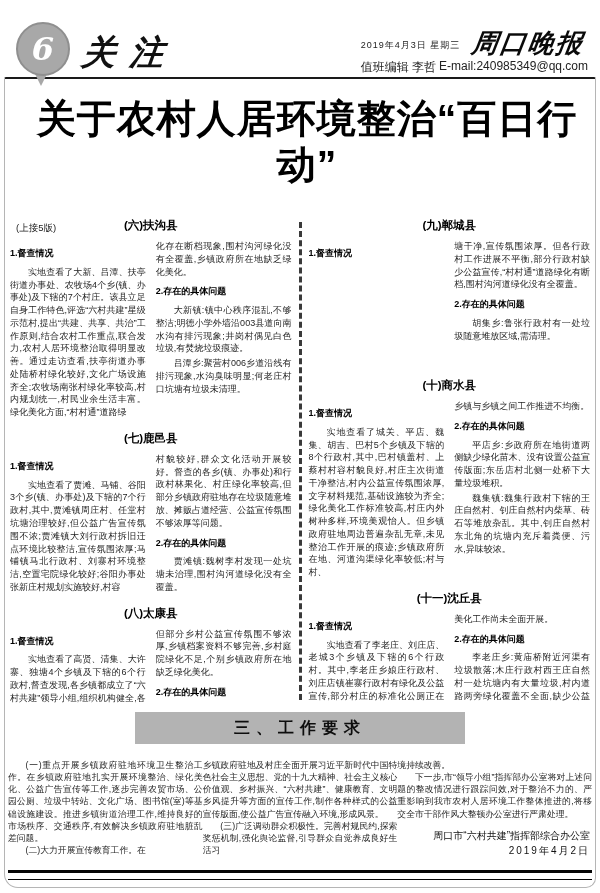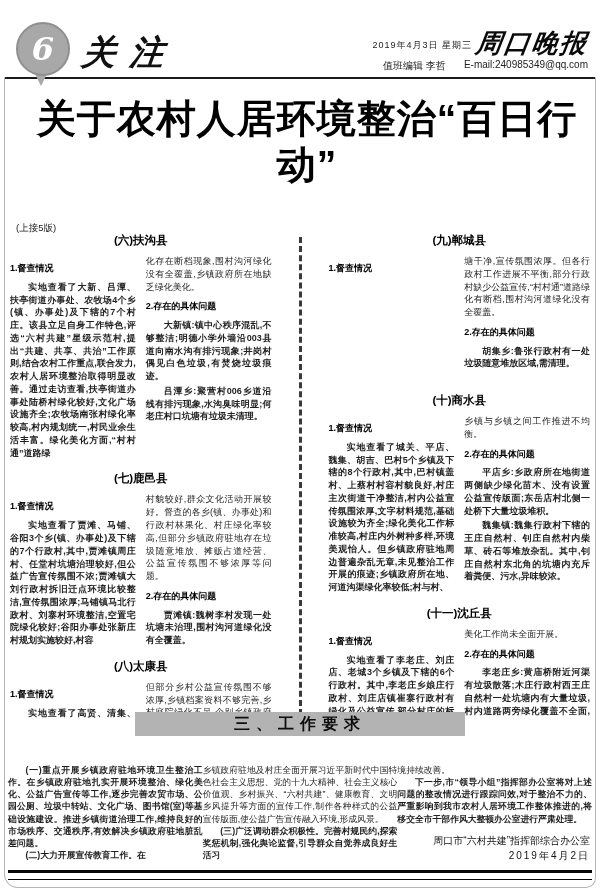--- a/index.html
+++ b/index.html
@@ -20,73 +20,73 @@
   .badge-tail{
     position:absolute;left:18px;top:48px;width:0;height:0;
     border-left:9px solid transparent;border-right:9px solid transparent;
     border-top:18px solid #a8a8a8;
   }
   .section-name{
     position:absolute;left:82px;top:30px;font-size:34px;font-weight:900;font-style:italic;
     letter-spacing:14px;color:#111;transform:skewX(-6deg);
   }
   .header-right{position:absolute;right:12px;top:30px;text-align:right;}
-  .header-top-row{display:flex;align-items:flex-end;justify-content:flex-start;gap:4px;}
+  .header-top-row{display:flex;align-items:flex-end;justify-content:flex-start;gap:12px;}
   .dateline{font-size:9px;color:#222;padding-bottom:4px;letter-spacing:1px;}
   .masthead{
     font-size:26px;font-weight:900;font-style:italic;color:#0a0a0a;letter-spacing:2px;
     transform:skewX(-8deg);line-height:1;
   }
-  .header-bottom-row{margin-top:3px;font-size:10px;color:#222;display:flex;justify-content:flex-end;gap:18px;}
+  .header-bottom-row{margin-top:3px;font-size:12px;color:#222;display:flex;justify-content:flex-end;gap:3px;}
   
   .frame{
     position:absolute;left:4px;right:4px;top:77px;bottom:5px;
     border:1px solid #b5b5b5;border-top:2px solid #1a1a1a;
     border-radius:2px 2px 10px 14px;pointer-events:none;
   }
   
   .headline{
     position:absolute;left:32px;right:18px;top:96px;margin:0;text-align:center;
     font-size:39px;line-height:1.17;font-weight:900;color:#000;letter-spacing:1px;
     font-family:"Liberation Sans","DejaVu Sans",sans-serif;
   }
   .hl-line{display:block;}
   .continued{position:absolute;left:16px;top:222px;font-size:9.5px;color:#222;}
   
   .body-region{
-    position:absolute;left:10px;right:10px;top:227px;height:492px;
-    display:flex;overflow:hidden;gap:20px;
+    position:absolute;left:10px;right:10px;top:212px;height:492px;
+    display:flex;overflow:hidden;
   }
   .half{flex:1;min-width:0;}
   .divider{width:0;border-left:3px dashed #3a3a3a;margin:10px 7px 4px 7px;}
   .section{display:block;}
   .sec-title{
     margin:10px 0 7px;text-align:center;font-size:11.5px;font-weight:700;color:#000;
   }
   .half .section:first-child .sec-title{margin-top:6px;}
   .cols{display:flex;gap:10px;}
   .col{flex:1;min-width:0;font-size:9px;line-height:1.42;text-align:justify;color:#1f1f1f;}
   .col p{margin:0 0 2px;}
   p.subhead{font-weight:700;margin:7px 0 6px;color:#000;}
-  p.para{text-indent:2em;font-weight:bold;}
+  p.para{text-indent:2em;}
   p.cont{text-indent:0;}
   #half-left  .section:nth-of-type(1){min-height:182px;}
   #half-left  .section:nth-of-type(2){min-height:158px;}
   #half-left  .section:nth-of-type(3){min-height:142px;}
   #half-right .section:nth-of-type(1){min-height:150px;}
   #half-right .section:nth-of-type(2){min-height:170px;}
   #half-right .section:nth-of-type(3){min-height:158px;}
   
   .requirements{position:absolute;left:8px;right:8px;top:712px;}
   .req-title-box{
-    width:330px;height:24px;margin:0 auto;background:#b3b3b3;color:#0d0d0d;
+    width:330px;height:32px;margin:0 auto;background:#b3b3b3;color:#0d0d0d;
     display:flex;align-items:center;justify-content:center;
     font-size:16px;font-weight:700;letter-spacing:6px;
   }
-  .req-cols{display:flex;margin-top:28px;}
+  .req-cols{display:flex;margin-top:15px;}
   .req-col{flex:1;min-width:0;font-size:8.8px;line-height:1.38;text-align:justify;color:#1f1f1f;}
   .req-col p{margin:0;}
   .req-col p.para{text-indent:2em;}
   .req-col p.cont{text-indent:0;}
   p.sign{text-align:right;padding-right:2px;margin-top:9px !important;font-size:10px;color:#111;}
   p.sign + p.sign{margin-top:2px !important;letter-spacing:2px;}
   .bottom-rule{
     position:absolute;left:8px;right:8px;bottom:13px;height:6px;
     border-top:3px solid #050505;border-bottom:1px solid #050505;
   }

